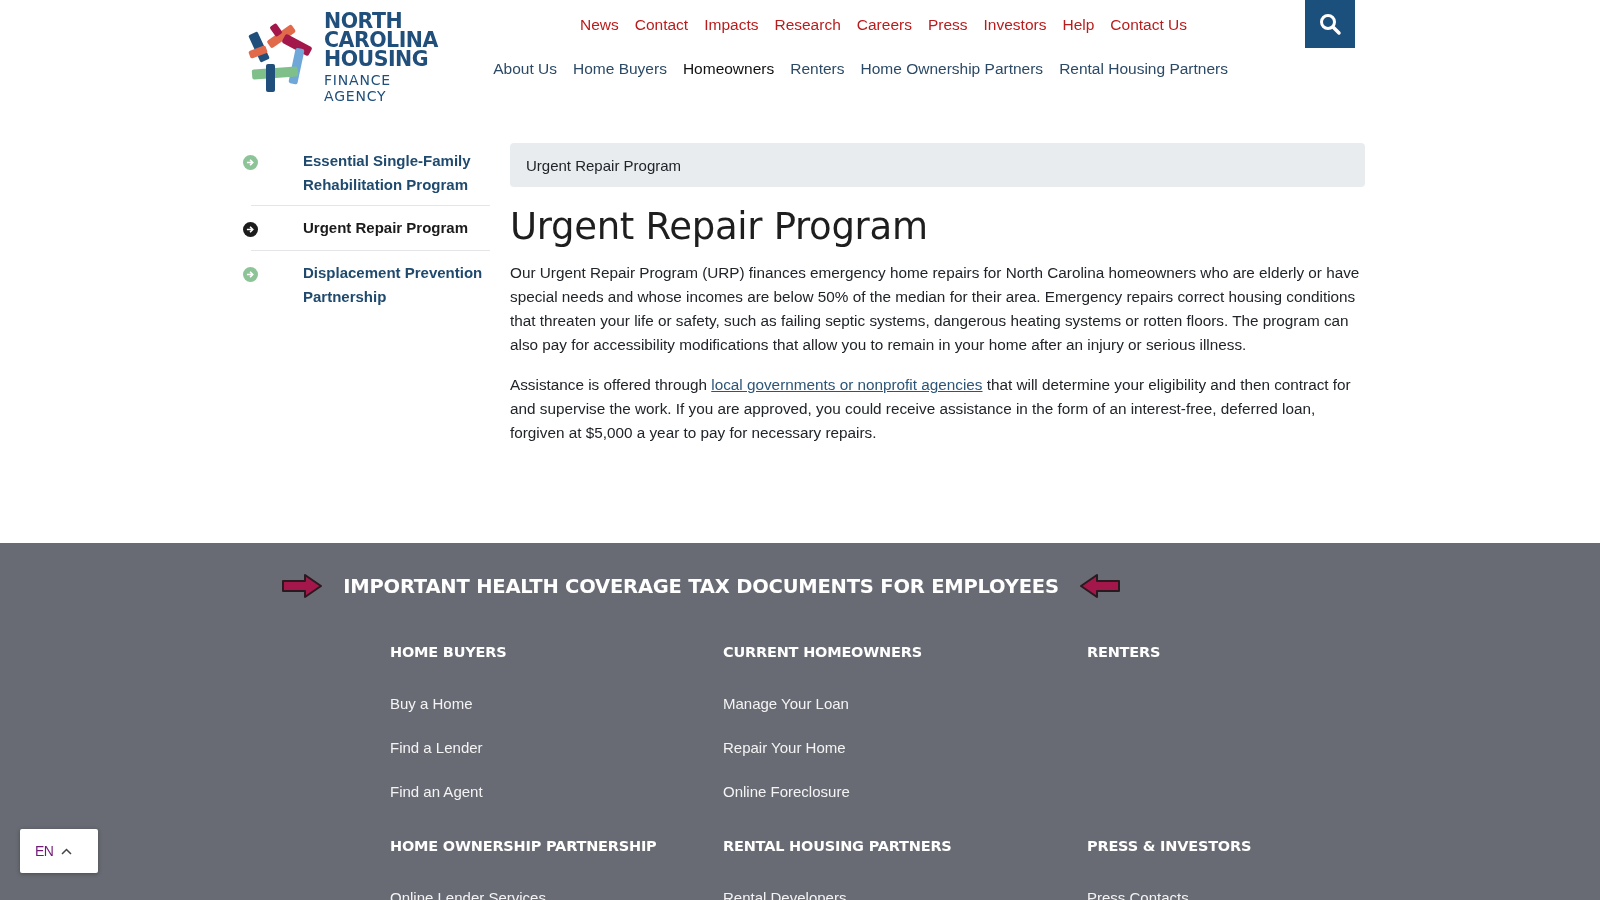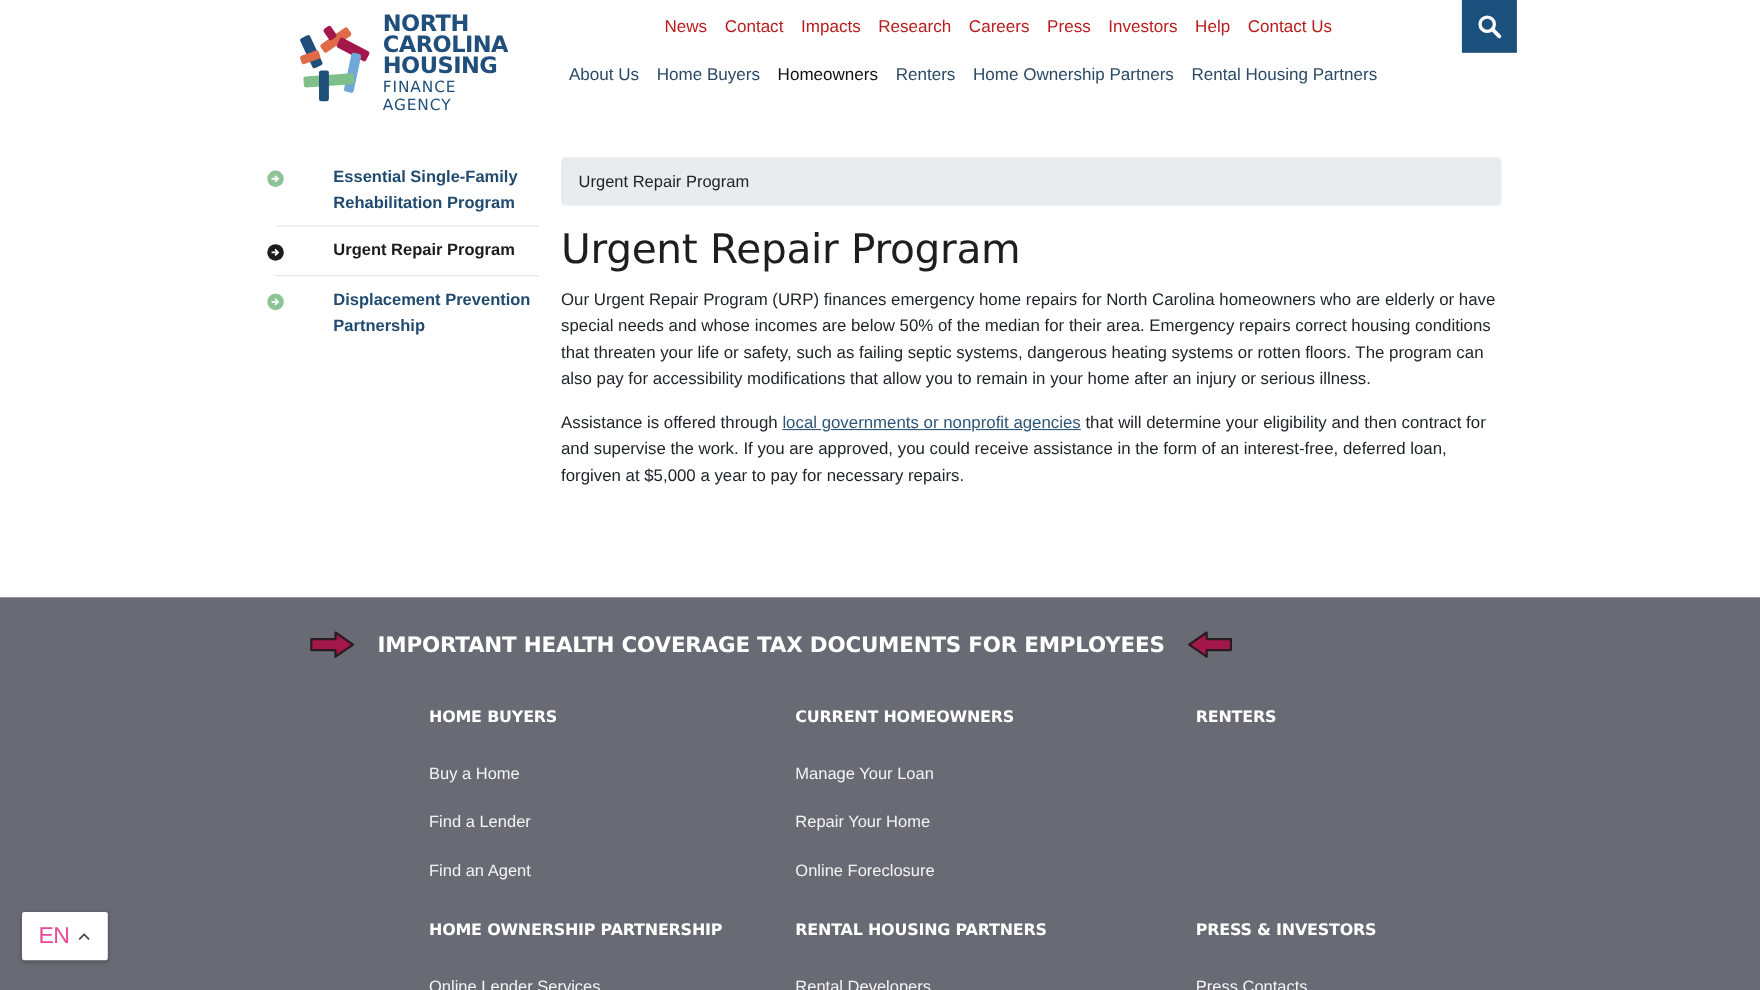--- a/index.html
+++ b/index.html
@@ -1,20 +1,20 @@
 <!DOCTYPE html>
 <html><head>
 <meta charset="utf-8">
 <style>
   * { box-sizing: border-box; margin: 0; padding: 0; }
   html, body { width: 1600px; height: 900px; overflow: hidden; background: #ffffff; }
   body { font-family: "Liberation Sans", "DejaVu Sans", sans-serif; color: #212529; position: relative; }
 
   
-  .header { position: absolute; left: 0; top: 0; width: 1500px; height: 120px; margin-left: 24px; }
+  .header { position: absolute; left: 0; top: 0; width: 1500px; height: 120px; }
   .logo { position: absolute; left: 244px; top: 20px; width: 206px; height: 76px; display: flex; align-items: center; }
   .logo-mark { width: 76px; height: 76px; position: relative; }
   .logo-text { margin-left: 4px; display: flex; flex-direction: column; }
   .logo-line { font-family: "DejaVu Sans", sans-serif; font-weight: bold; color: #1f4f7a; font-size: 20.5px; line-height: 19px; letter-spacing: -0.5px; }
   .logo-sub { font-family: "DejaVu Sans", sans-serif; color: #1f4f7a; font-size: 14px; letter-spacing: 0.8px; margin-top: 3px; }
 
   .utility-nav { position: absolute; top: 14px; right: 305px; display: flex; gap: 0; }
   .utility-nav a { font-size: 15.5px; color: #b91c1c; text-decoration: none; padding: 0 8px; line-height: 22px; }
   .search-btn { position: absolute; left: 1305px; top: 0; width: 50px; height: 48px; background: #1b4f7c; display: flex; align-items: center; justify-content: center; cursor: pointer; }
 
@@ -48,21 +48,21 @@
   .banner { position: absolute; top: 30px; left: 0; width: 1402px; display: flex; justify-content: center; align-items: center; }
   .banner-text { font-family: "DejaVu Sans", sans-serif; font-weight: bold; font-size: 19.5px; color: #ffffff; letter-spacing: -0.2px; margin: 0 20px; cursor: pointer; }
   .arrow { width: 42px; height: 26px; }
 
   .fcol { position: absolute; }
   .fcol h3 { font-family: "DejaVu Sans", sans-serif; font-size: 14.5px; font-weight: bold; color: #fff; letter-spacing: -0.2px; line-height: 20px; }
   .fcol ul { list-style: none; margin-top: 32px; }
   .fcol li { font-size: 15px; color: #f4f4f5; line-height: 20px; margin-bottom: 24px; cursor: pointer; }
 
   .lang { position: absolute; left: 20px; top: 829px; width: 78px; height: 44px; background: #fff; border-radius: 2px; box-shadow: 0 1px 4px rgba(0,0,0,0.3); display: flex; align-items: center; padding-left: 15px; cursor: pointer; }
-  .lang-code { font-size: 21px; color: #ec4899; font-weight: normal; letter-spacing: -0.5px; }
+  .lang-code { font-size: 14px; color: #701a75; font-weight: normal; letter-spacing: -0.5px; }
   .lang-caret { margin-left: 8px; font-size: 12px; color: #444; }
 </style>
 </head>
 <body>
 
 <header class="header">
   <a class="logo">
     <div class="logo-mark">
       <svg width="76" height="76" viewBox="0 0 76 76">
         <rect x="10" y="12" width="10" height="30" rx="2" fill="#1f4f7a" transform="rotate(-25 15 27)"></rect>

